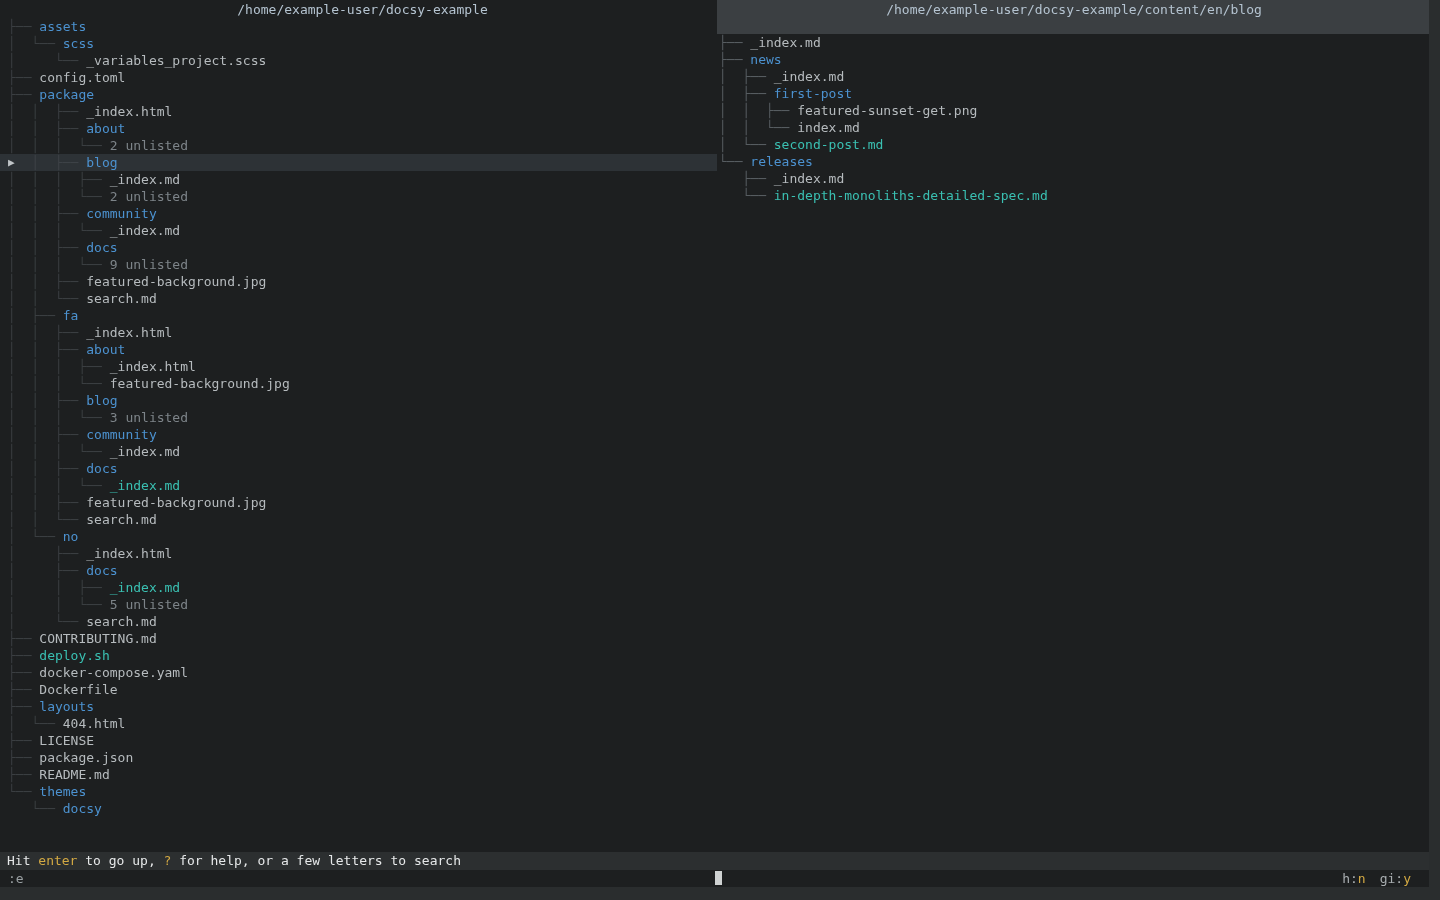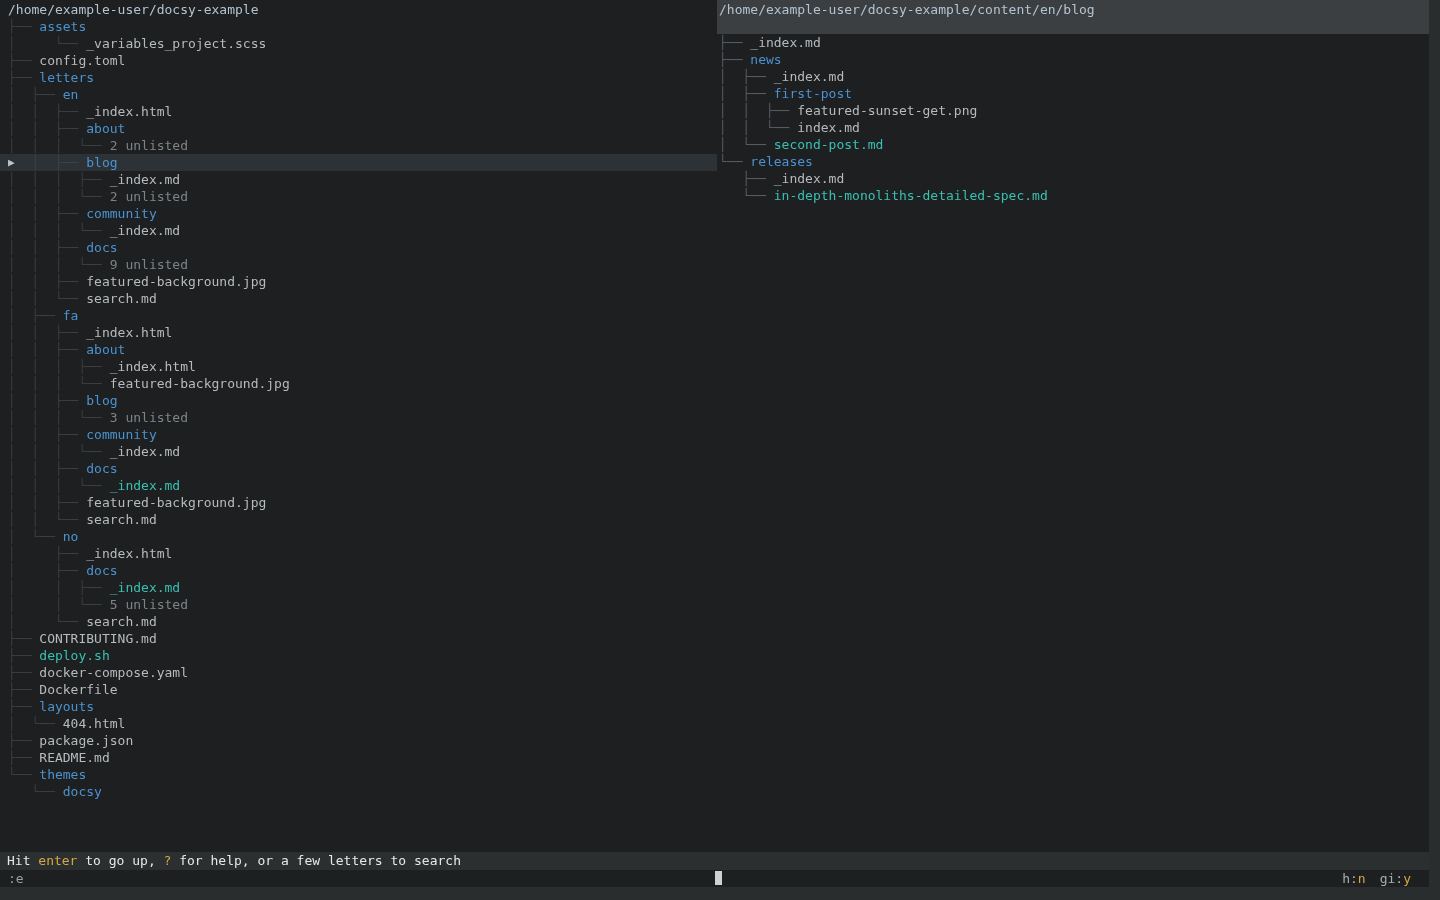--- a/index.html
+++ b/index.html
@@ -9,21 +9,21 @@
     --c-accent:#d3a943; --c-status:#e6e8e9; --c-input:#9aa0a3; --c-cursor:#cfd2d2;
     --c-flag:#a9aeb1; --c-arrow:#c0c5c8;
   }
   *{margin:0;padding:0;box-sizing:border-box;}
   html,body{width:1440px;height:900px;overflow:hidden;background:var(--bg-outer);}
   body{font-family:"DejaVu Sans Mono",monospace;font-size:13px;line-height:17px;}
   .terminal{position:absolute;left:0;top:0;width:1429px;height:887px;background:var(--bg-term);}
   .panel{position:absolute;top:0;height:851px;overflow:hidden;}
   .panel.left{left:0;width:717px;padding:1px 0 0 0;}
   .panel.right{left:717px;width:712px;}
-  .panel-header{height:17px;white-space:pre;color:var(--c-header);padding-left:8px;}
+  .panel-header{height:17px;white-space:pre;color:var(--c-header);padding-left:8px;text-align:center;}
   .panel.right .panel-header{height:34px;line-height:19px;background:var(--bg-header);padding-left:2px;}
   .rows{position:relative;}
   .panel.left .rows{padding-left:0;}
   .row{position:relative;height:17px;white-space:pre;padding-left:8px;}
   .panel.right .row{padding-left:2px;}
   .row.selected{background:var(--bg-sel);}
   .branch{color:var(--c-branch-l);}
   .panel.right .branch{color:var(--c-branch-r);}
   .row.selected .branch{color:#3d4247;}
   .arrow{position:absolute;left:8px;top:0;width:9px;background:var(--bg-sel);color:var(--c-arrow);font-size:11px;}
@@ -44,24 +44,24 @@
 </style>
 </head>
 <body>
 
 <div class="terminal">
 
   <section class="panel left">
     <div class="panel-header">/home/example-user/docsy-example</div>
     <div class="rows">
         <div class="row"><span class="branch">├── </span><span class="nm-dir">assets</span></div>
+        <div class="row"><span class="branch">│  └── </span><span class="nm-dir">scss</span></div>
         <div class="row"><span class="branch">│     └── </span><span class="nm-file">_variables_project.scss</span></div>
         <div class="row"><span class="branch">├── </span><span class="nm-file">config.toml</span></div>
-        <div class="row"><span class="branch">├── </span><span class="nm-dir">letters</span></div>
-        <div class="row"><span class="branch">│  ├── </span><span class="nm-dir">en</span></div>
+        <div class="row"><span class="branch">├── </span><span class="nm-dir">package</span></div>
         <div class="row"><span class="branch">│  │  ├── </span><span class="nm-file">_index.html</span></div>
         <div class="row"><span class="branch">│  │  ├── </span><span class="nm-dir">about</span></div>
         <div class="row"><span class="branch">│  │  │  └── </span><span class="nm-unlisted">2 unlisted</span></div>
         <div class="row selected"><span class="arrow">▶</span><span class="branch">│  │  ├── </span><span class="nm-dir">blog</span></div>
         <div class="row"><span class="branch">│  │  │  ├── </span><span class="nm-file">_index.md</span></div>
         <div class="row"><span class="branch">│  │  │  └── </span><span class="nm-unlisted">2 unlisted</span></div>
         <div class="row"><span class="branch">│  │  ├── </span><span class="nm-dir">community</span></div>
         <div class="row"><span class="branch">│  │  │  └── </span><span class="nm-file">_index.md</span></div>
         <div class="row"><span class="branch">│  │  ├── </span><span class="nm-dir">docs</span></div>
         <div class="row"><span class="branch">│  │  │  └── </span><span class="nm-unlisted">9 unlisted</span></div>
@@ -85,20 +85,21 @@
         <div class="row"><span class="branch">│     ├── </span><span class="nm-dir">docs</span></div>
         <div class="row"><span class="branch">│     │  ├── </span><span class="nm-special">_index.md</span></div>
         <div class="row"><span class="branch">│     │  └── </span><span class="nm-unlisted">5 unlisted</span></div>
         <div class="row"><span class="branch">│     └── </span><span class="nm-file">search.md</span></div>
         <div class="row"><span class="branch">├── </span><span class="nm-file">CONTRIBUTING.md</span></div>
         <div class="row"><span class="branch">├── </span><span class="nm-special">deploy.sh</span></div>
         <div class="row"><span class="branch">├── </span><span class="nm-file">docker-compose.yaml</span></div>
         <div class="row"><span class="branch">├── </span><span class="nm-file">Dockerfile</span></div>
         <div class="row"><span class="branch">├── </span><span class="nm-dir">layouts</span></div>
         <div class="row"><span class="branch">│  └── </span><span class="nm-file">404.html</span></div>
+        <div class="row"><span class="branch">├── </span><span class="nm-file">LICENSE</span></div>
         <div class="row"><span class="branch">├── </span><span class="nm-file">package.json</span></div>
         <div class="row"><span class="branch">├── </span><span class="nm-file">README.md</span></div>
         <div class="row"><span class="branch">└── </span><span class="nm-dir">themes</span></div>
         <div class="row"><span class="branch">   └── </span><span class="nm-dir">docsy</span></div>
       </div>
   </section>
 
   <section class="panel right">
     <div class="panel-header">/home/example-user/docsy-example/content/en/blog</div>
     <div class="rows">

